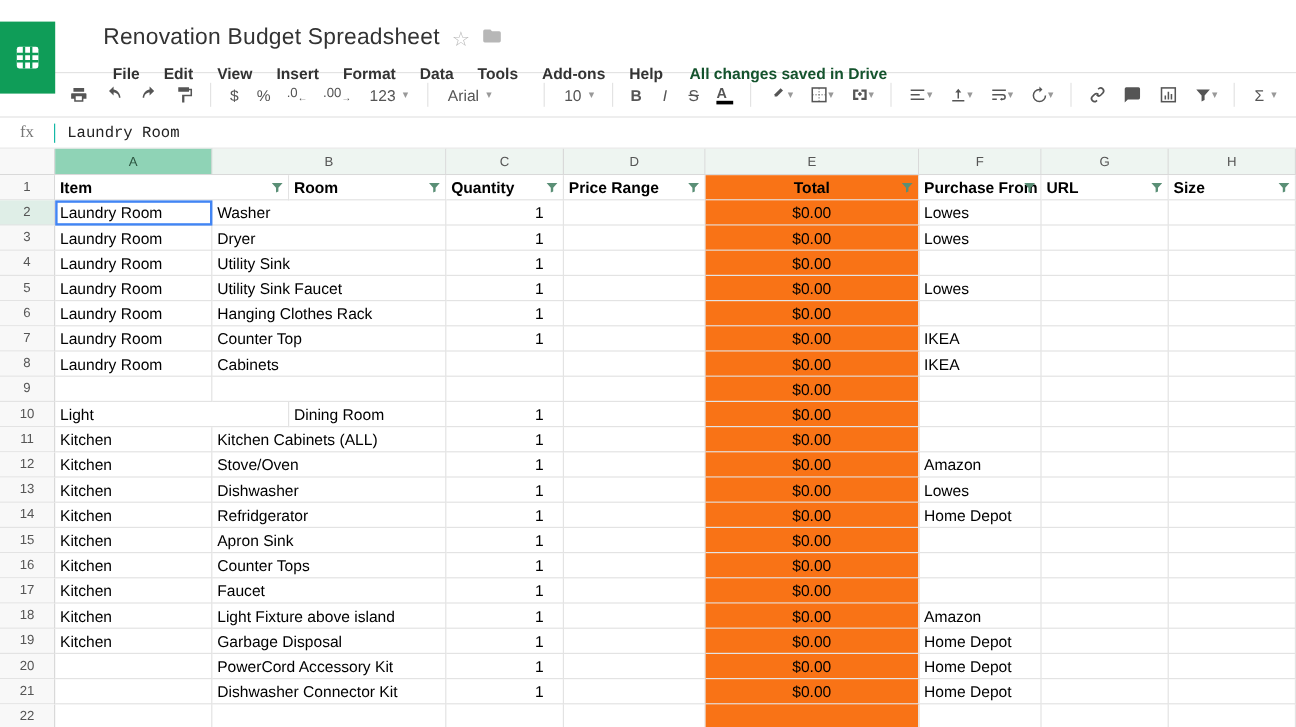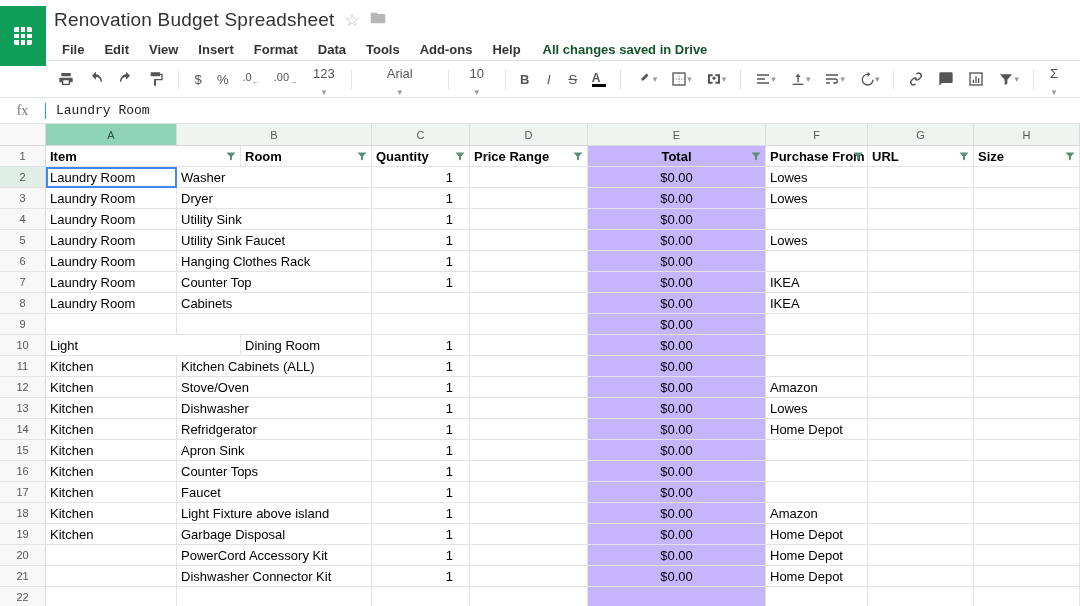--- a/index.html
+++ b/index.html
@@ -1,34 +1,34 @@
 <!DOCTYPE html>
 <html><head>
 <meta charset="utf-8">
 <style>
   * { box-sizing: border-box; margin: 0; padding: 0; }
   html, body { width: 1080px; height: 606px; overflow: hidden; font-family: Arial, Helvetica, sans-serif; background: #fff; color: #000; }
   
-  .header { display: flex; align-items: flex-start; height: 60px; padding: 6px 8px 0 0; }
+  .header { display: flex; align-items: flex-start; height: 60px; padding: 18px 8px 0 0; gap: 32px; }
   .logo-box { width: 46px; height: 60px; background: #0f9d58; display: flex; align-items: center; justify-content: center; margin-right: 8px; }
   .logo-svg { width: 24px; height: 24px; }
   .title-row { display: flex; align-items: center; gap: 10px; height: 28px; }
   .doc-title { font-size: 19px; color: #333; letter-spacing: .2px; }
   .star, .folder { color: #b7b7b7; font-size: 17px; }
   .menubar { display: flex; gap: 4px; margin-top: 4px; font-size: 13px; color: #333; }
   .menubar span { padding: 4px 8px; cursor: pointer; font-weight: bold; }
   .menubar .status { color: #14532d; padding-left: 10px; cursor: default; }
   
   .toolbar { height: 38px; border-top: 1px solid #e3e3e3; border-bottom: 1px solid #e3e3e3;
              background: #fff; display: flex; align-items: center; padding: 0 8px 0 52px; gap: 2px;
              font-size: 13px; color: #555; }
   .tbtn { min-width: 22px; height: 26px; display: flex; align-items: center; justify-content: center;
           padding: 0 6px; cursor: pointer; border-radius: 2px; }
   .sep { width: 1px; height: 20px; background: #e3e3e3; margin: 0 6px; }
-  .tsel { display: flex; align-items: center; gap: 6px; padding: 0 8px; height: 26px; cursor: pointer; flex-direction: column; }
+  .tsel { display: flex; align-items: center; gap: 6px; padding: 0 8px; height: 26px; cursor: pointer; }
   .caret { font-size: 9px; color: #999; }
   .colorbar-a { display: inline-block; width: 14px; border-bottom: 3px solid #000; line-height: 12px; font-weight: bold; font-size: 12px; }
   .colorbar-fill { display: inline-block; width: 18px; height: 14px; position: relative; }
   .paint { width: 14px; height: 12px; position: absolute; top: 0; left: 2px; }
   .ul-red { position: absolute; bottom: -2px; left: 0; width: 18px; height: 3px; background: #fff; }
   
   .fxbar { display: flex; align-items: center; height: 26px; border-bottom: 1px solid #e3e3e3; }
   .fx-label { width: 46px; text-align: center; font-family: serif; font-size: 14px; color: #777; border-right: 1px solid #14b8a6; }
   .fx-input { flex: 1; padding: 0 10px; font-family: "Courier New", monospace; font-size: 13px; color: #222; }
   
@@ -40,21 +40,21 @@
   .grid { display: flex; flex-direction: column; }
   .row { display: flex; height: 21px; }
   .rownum { width: 46px; background: #f8f8f8; border-right: 1px solid #d9d9d9; border-bottom: 1px solid #e3e3e3;
             text-align: center; font-size: 11px; color: #555; line-height: 21px; }
   .rownum.active { background: #dfeee7; }
   .cell { border-right: 1px solid #e3e3e3; border-bottom: 1px solid #e3e3e3; font-size: 13px;
           padding: 0 4px; line-height: 21px; white-space: nowrap; overflow: hidden; position: relative; }
   .hdr { font-weight: bold; background: #fff; }
   .num { text-align: right; padding-right: 16px; }
   .ctr { text-align: center; }
-  .hl  { background: #c4b5fd; } 
+  .hl  { background: #f97316; } 
   .sel { outline: 2px solid #4285f4; outline-offset: -2px; z-index: 2; }
   .filter-icon { position: absolute; right: 3px; top: 4px; }
   .filter-svg { width: 12px; height: 12px; display: block; }
   
   .wA { width: 131px; } .wB { width: 195px; } .wC { width: 98px; }
   .wD { width: 118px; } .wE { width: 178px; } .wF { width: 102px; }
   .wG { width: 106px; } .wH { width: 106px; }
 </style>
 </head>
 <body>

